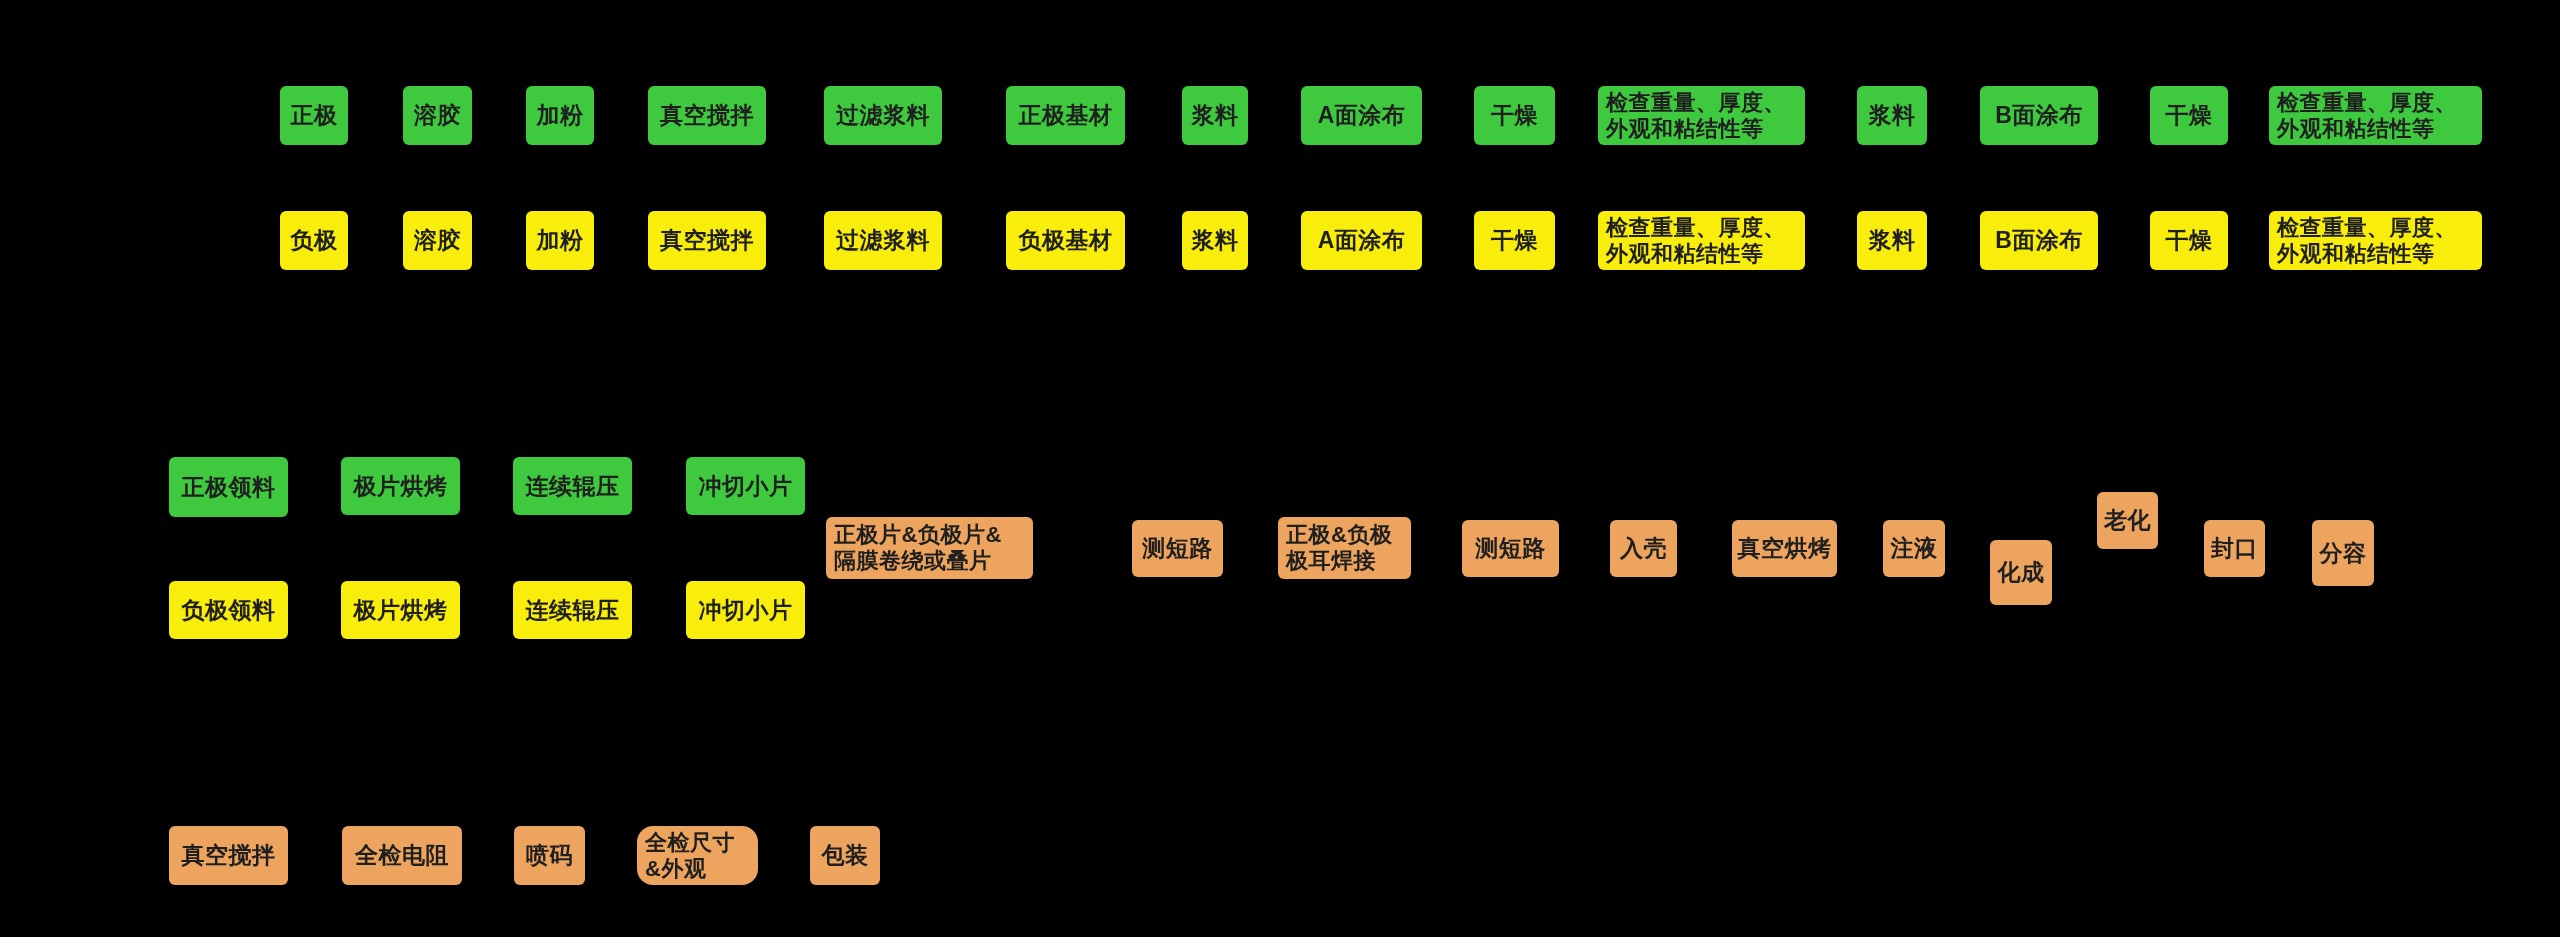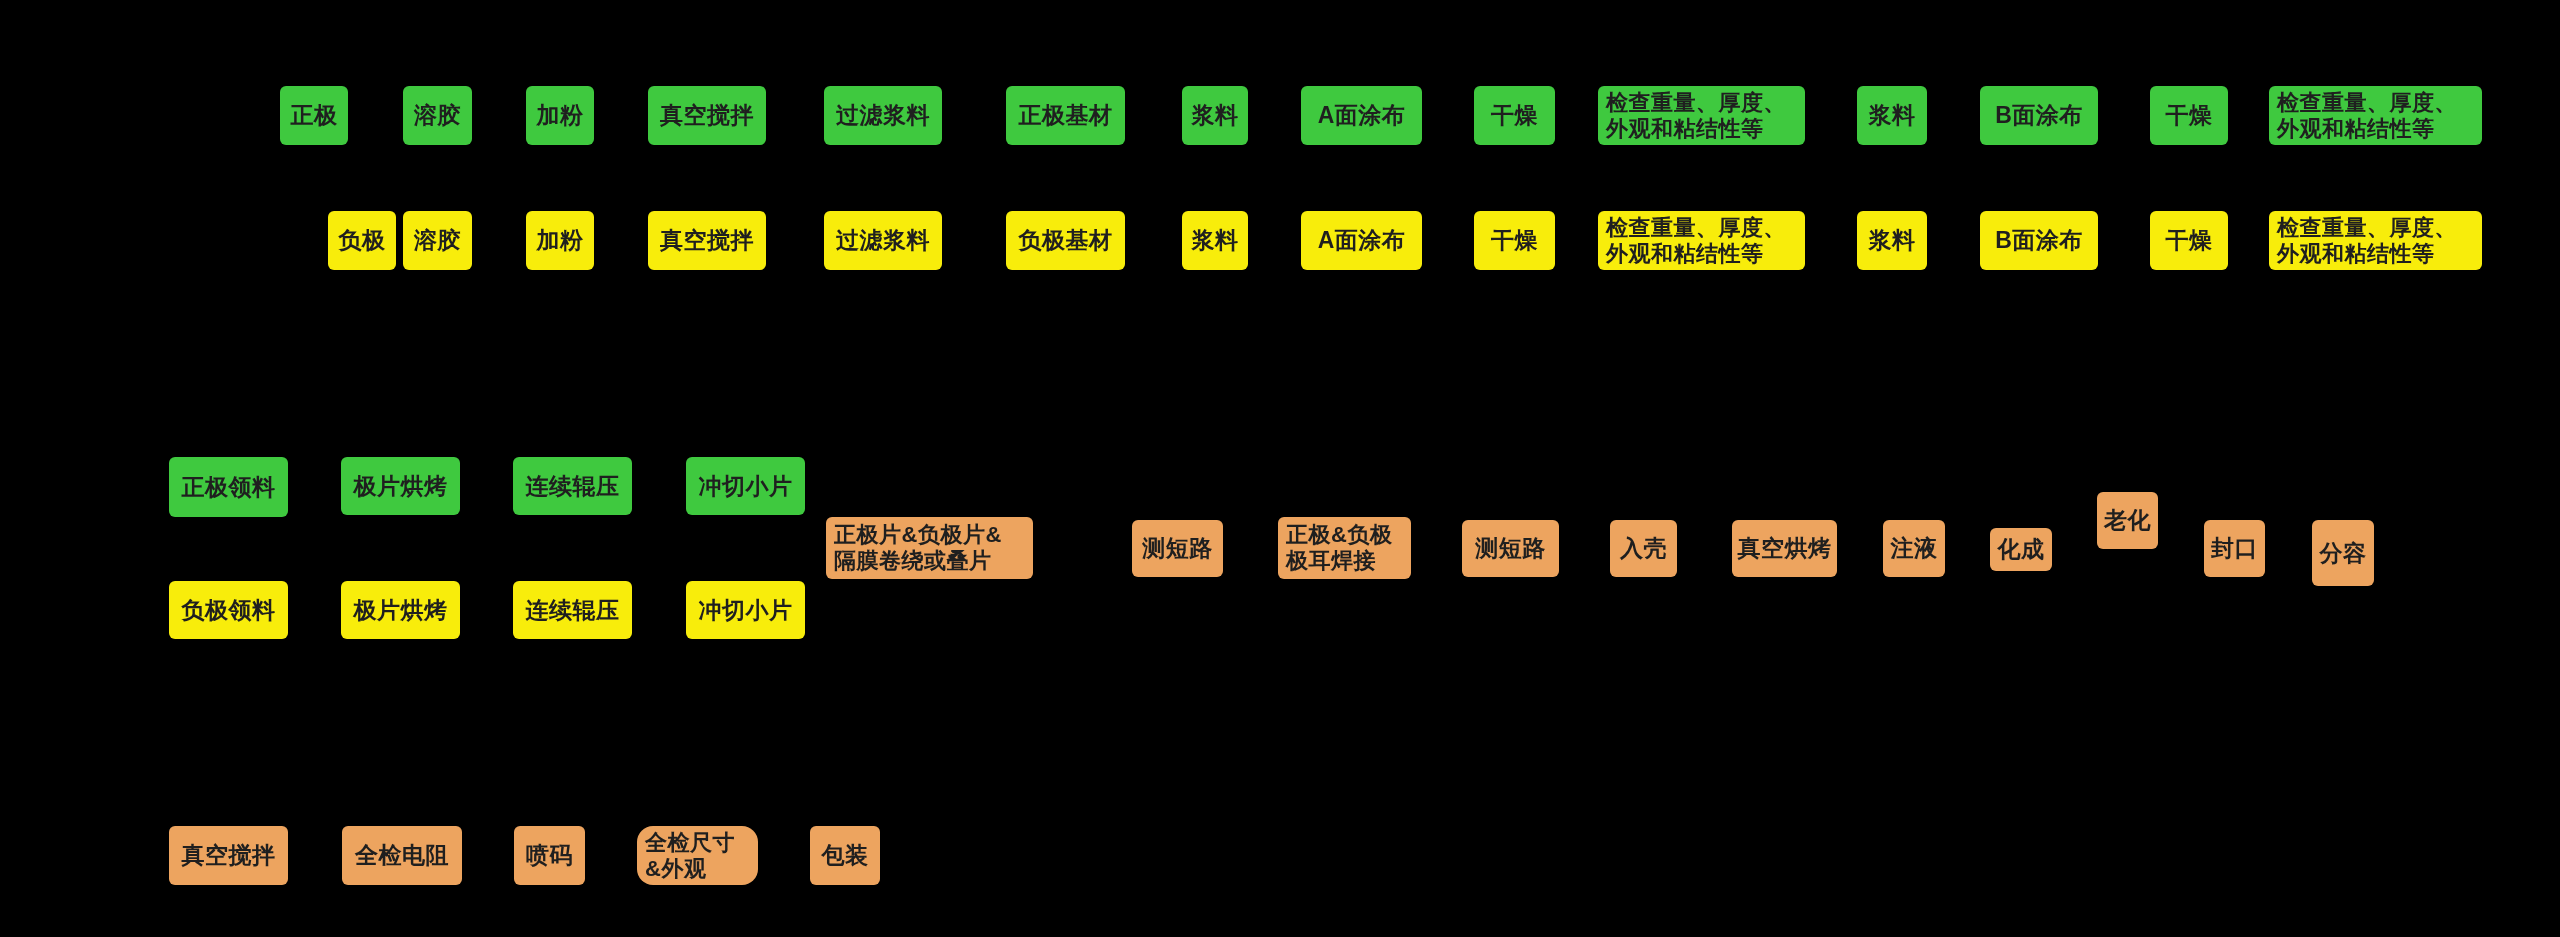--- a/index.html
+++ b/index.html
@@ -60,21 +60,21 @@
     <div class="node cathode" style="left: 1182px; top: 86px; width: 66px; height: 59px;">浆料</div>
     <div class="node cathode" style="left: 1301px; top: 86px; width: 121px; height: 59px;">A面涂布</div>
     <div class="node cathode" style="left: 1474px; top: 86px; width: 81px; height: 59px;">干燥</div>
     <div class="node cathode multiline" style="left: 1598px; top: 86px; width: 207px; height: 59px;">检查重量、厚度、
 外观和粘结性等</div>
     <div class="node cathode" style="left: 1857px; top: 86px; width: 70px; height: 59px;">浆料</div>
     <div class="node cathode" style="left: 1980px; top: 86px; width: 118px; height: 59px;">B面涂布</div>
     <div class="node cathode" style="left: 2150px; top: 86px; width: 78px; height: 59px;">干燥</div>
     <div class="node cathode multiline" style="left: 2269px; top: 86px; width: 213px; height: 59px;">检查重量、厚度、
 外观和粘结性等</div>
-    <div class="node anode" style="left: 280px; top: 211px; width: 68px; height: 59px; margin-left: 48px;">负极</div>
+    <div class="node anode" style="left: 280px; top: 211px; width: 68px; height: 59px;">负极</div>
     <div class="node anode" style="left: 403px; top: 211px; width: 69px; height: 59px;">溶胶</div>
     <div class="node anode" style="left: 526px; top: 211px; width: 68px; height: 59px;">加粉</div>
     <div class="node anode" style="left: 648px; top: 211px; width: 118px; height: 59px;">真空搅拌</div>
     <div class="node anode" style="left: 824px; top: 211px; width: 118px; height: 59px;">过滤浆料</div>
     <div class="node anode" style="left: 1006px; top: 211px; width: 119px; height: 59px;">负极基材</div>
     <div class="node anode" style="left: 1182px; top: 211px; width: 66px; height: 59px;">浆料</div>
     <div class="node anode" style="left: 1301px; top: 211px; width: 121px; height: 59px;">A面涂布</div>
     <div class="node anode" style="left: 1474px; top: 211px; width: 81px; height: 59px;">干燥</div>
     <div class="node anode multiline" style="left: 1598px; top: 211px; width: 207px; height: 59px;">检查重量、厚度、
 外观和粘结性等</div>
@@ -93,21 +93,21 @@
     <div class="node anode" style="left: 686px; top: 581px; width: 119px; height: 58px;">冲切小片</div>
     <div class="node assembly multiline" style="left: 826px; top: 517px; width: 207px; height: 62px;">正极片&amp;负极片&amp;
 隔膜卷绕或叠片</div>
     <div class="node assembly" style="left: 1132px; top: 520px; width: 91px; height: 57px;">测短路</div>
     <div class="node assembly multiline" style="left: 1278px; top: 517px; width: 133px; height: 62px;">正极&amp;负极
 极耳焊接</div>
     <div class="node assembly" style="left: 1462px; top: 520px; width: 97px; height: 57px;">测短路</div>
     <div class="node assembly" style="left: 1610px; top: 520px; width: 67px; height: 57px;">入壳</div>
     <div class="node assembly" style="left: 1732px; top: 520px; width: 105px; height: 57px;">真空烘烤</div>
     <div class="node assembly" style="left: 1883px; top: 520px; width: 62px; height: 57px;">注液</div>
-    <div class="node assembly" style="left: 1990px; top: 528px; width: 62px; height: 43px;">化成</div>
+    <div class="node assembly" style="left: 1990px; top: 540px; width: 62px; height: 65px;">化成</div>
     <div class="node assembly" style="left: 2097px; top: 492px; width: 61px; height: 57px;">老化</div>
     <div class="node assembly" style="left: 2204px; top: 520px; width: 61px; height: 57px;">封口</div>
     <div class="node assembly" style="left: 2312px; top: 520px; width: 62px; height: 66px;">分容</div>
     <div class="node assembly" style="left: 169px; top: 826px; width: 119px; height: 59px;">真空搅拌</div>
     <div class="node assembly" style="left: 342px; top: 826px; width: 120px; height: 59px;">全检电阻</div>
     <div class="node assembly" style="left: 514px; top: 826px; width: 71px; height: 59px;">喷码</div>
     <div class="node assembly multiline" style="left: 637px; top: 826px; width: 121px; height: 59px; border-radius: 16px;">全检尺寸
 &amp;外观</div>
     <div class="node assembly" style="left: 810px; top: 826px; width: 70px; height: 59px;">包装</div>
   </div>

